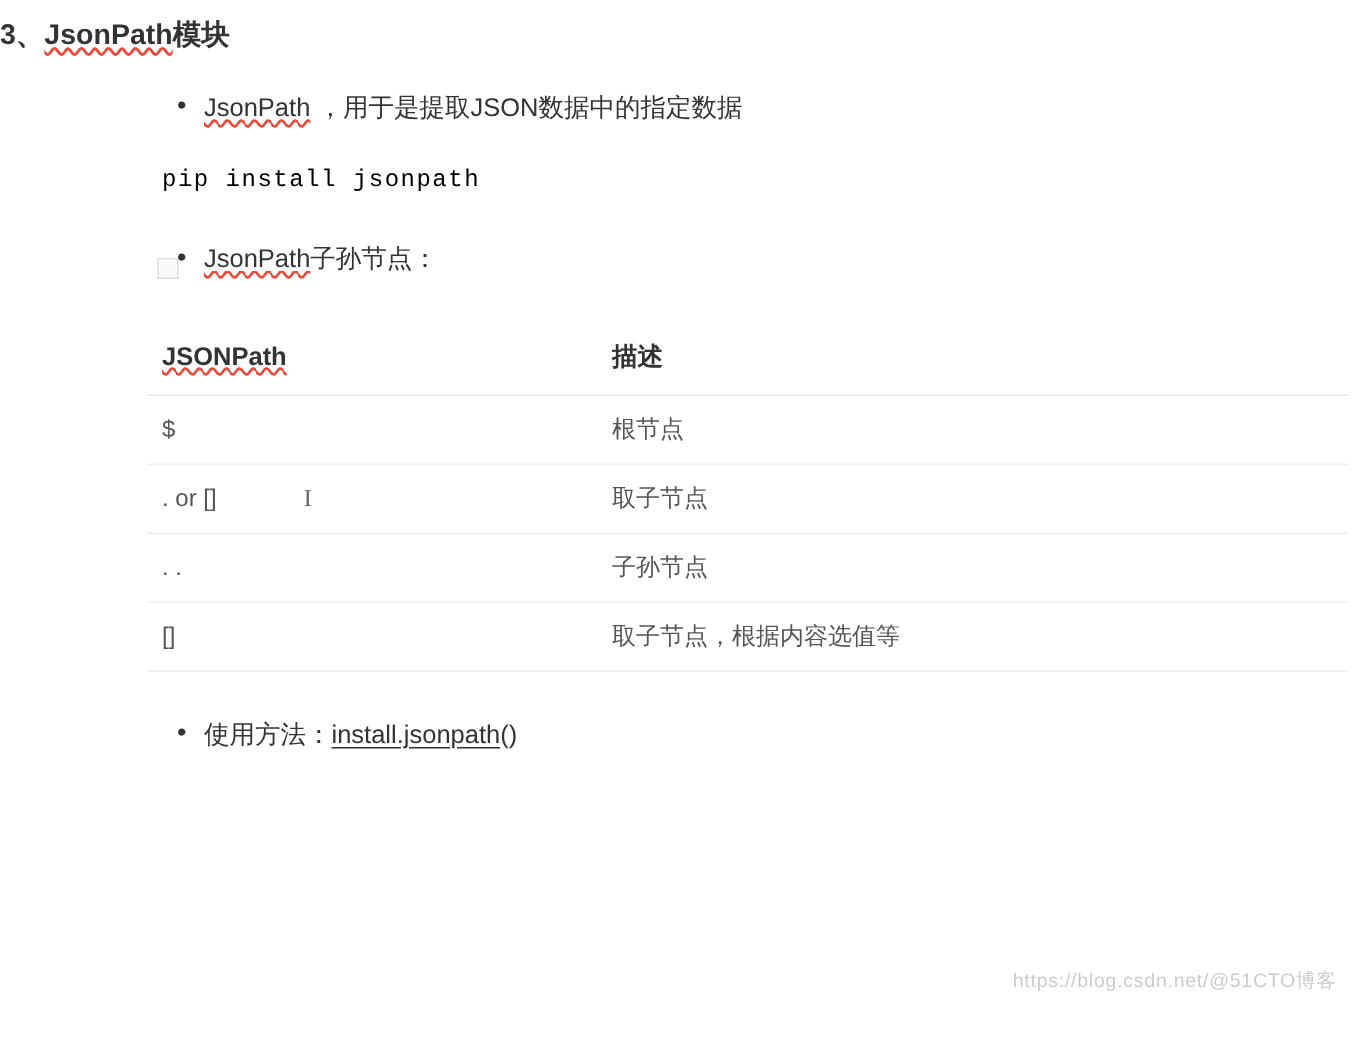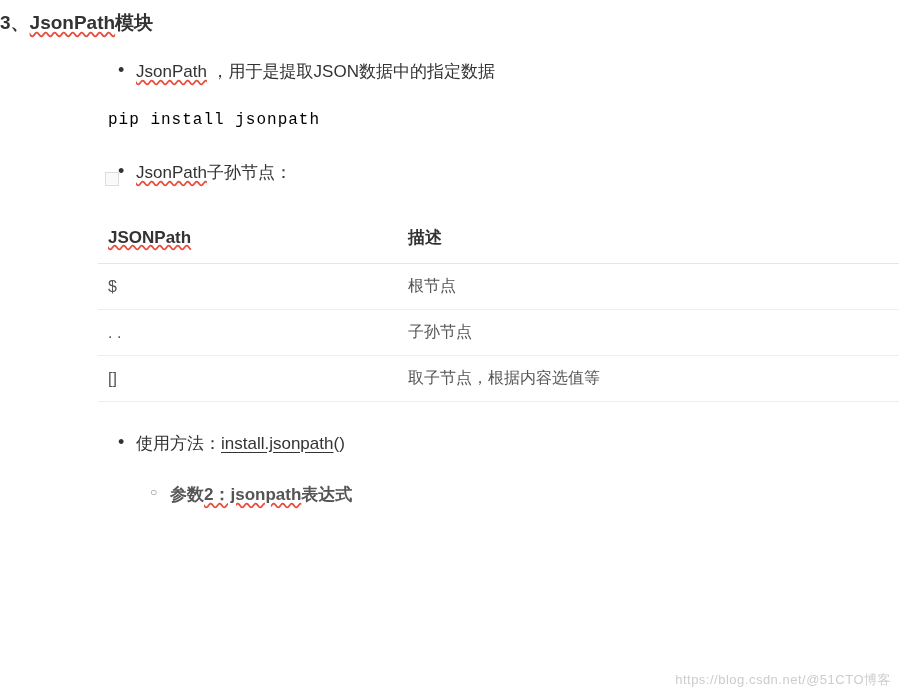--- a/index.html
+++ b/index.html
@@ -105,21 +105,21 @@
     }
     .cursor-mark {
       display: inline-block;
       font-family: serif;
       color: #666;
       margin-left: 58px;
       font-weight: normal;
     }
     .watermark {
       position: absolute;
-      bottom: 4px;
+      bottom: 30px;
       right: 10px;
       font-size: 13px;
       color: #cccccc;
       letter-spacing: 0.5px;
     }
     .underline-solid {
       text-decoration: underline;
       text-decoration-color: #333;
       text-underline-offset: 3px;
     }
@@ -165,36 +165,39 @@
         </th>
         <th>描述</th>
       </tr>
     </thead>
     <tbody>
       <tr>
         <td class="col1">$</td>
         <td>根节点</td>
       </tr>
       <tr>
+        <td class="col1">
+          <span>. or []</span><span class="cursor-mark">I</span>
+        </td>
+        <td>取子节点</td>
+      </tr>
+      <tr>
         <td class="col1">. .</td>
         <td>子孙节点</td>
       </tr>
       <tr>
         <td class="col1">[]</td>
         <td>取子节点，根据内容选值等</td>
       </tr>
     </tbody>
   </table>
 </div>
 
 <ul class="bullet-list-1">
   <li>
     <span>使用方法：</span><span class="underline-spell underline-solid">install.jsonpath</span><span>()</span>
   </li>
 </ul>
 
 <ul class="sub-bullet-list">
-  <li>
-    <span>参数</span><span class="underline-spell">2：jsonpath</span><span>表达式</span>
-  </li>
 </ul>
 
 <div class="watermark">https://blog.csdn.net/@51CTO博客</div>
 
 </body></html>

